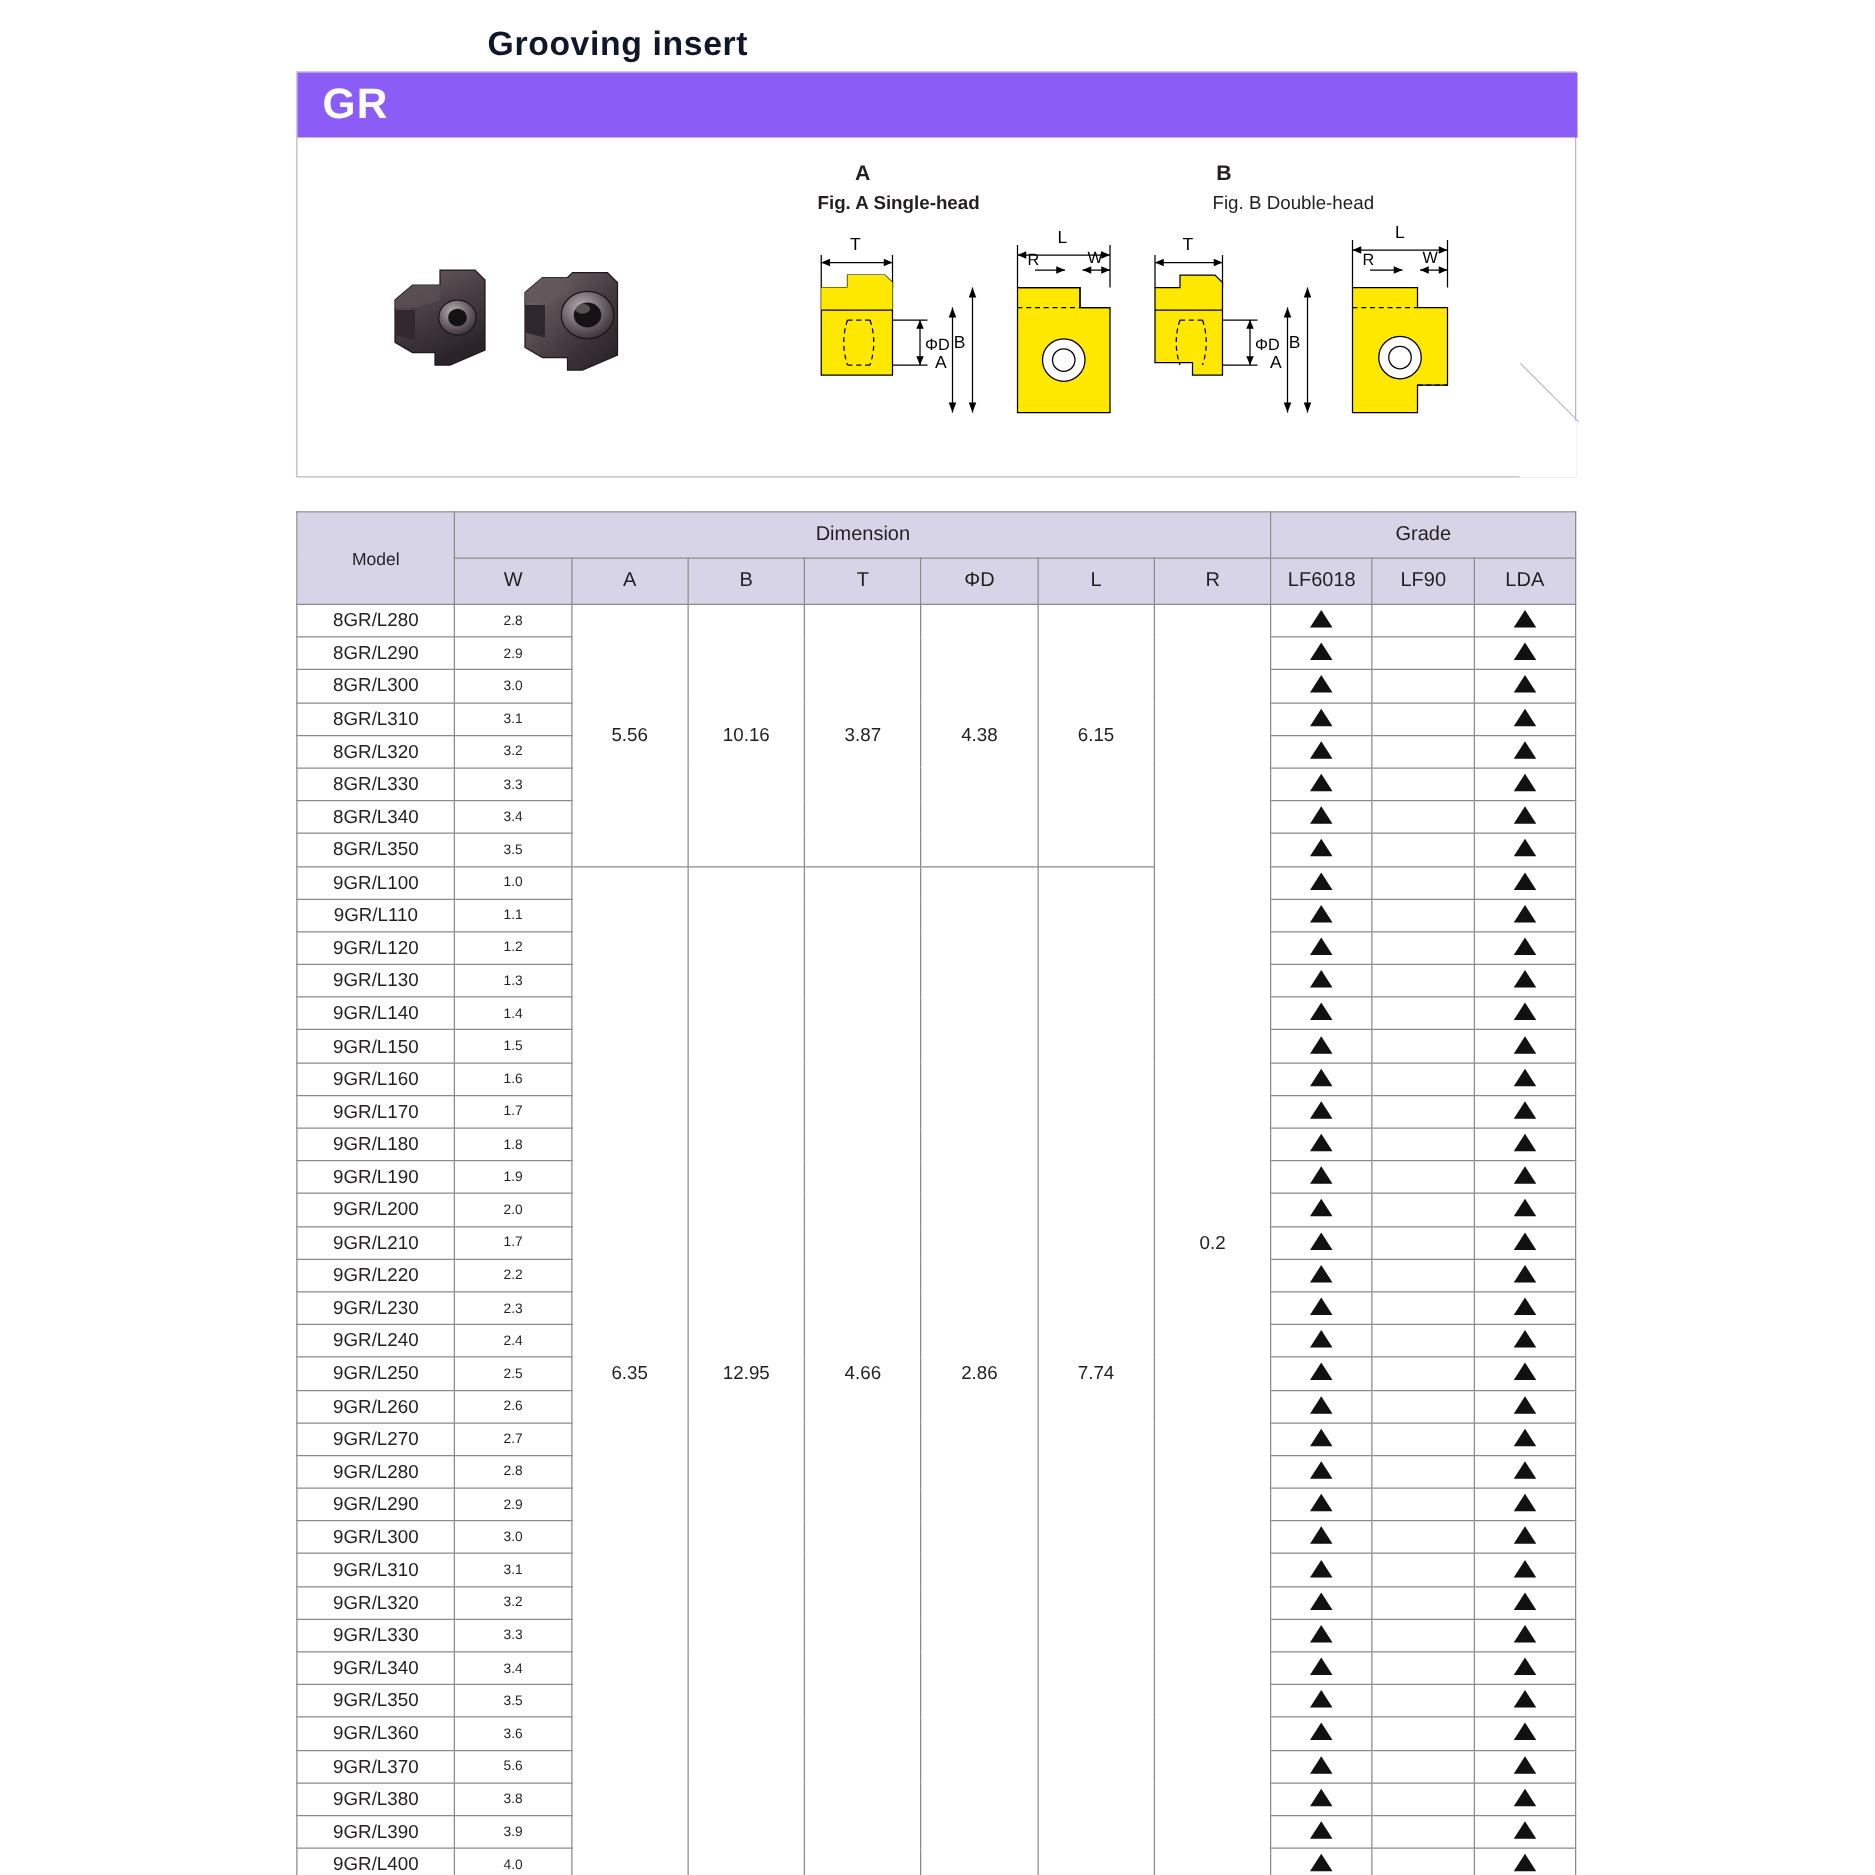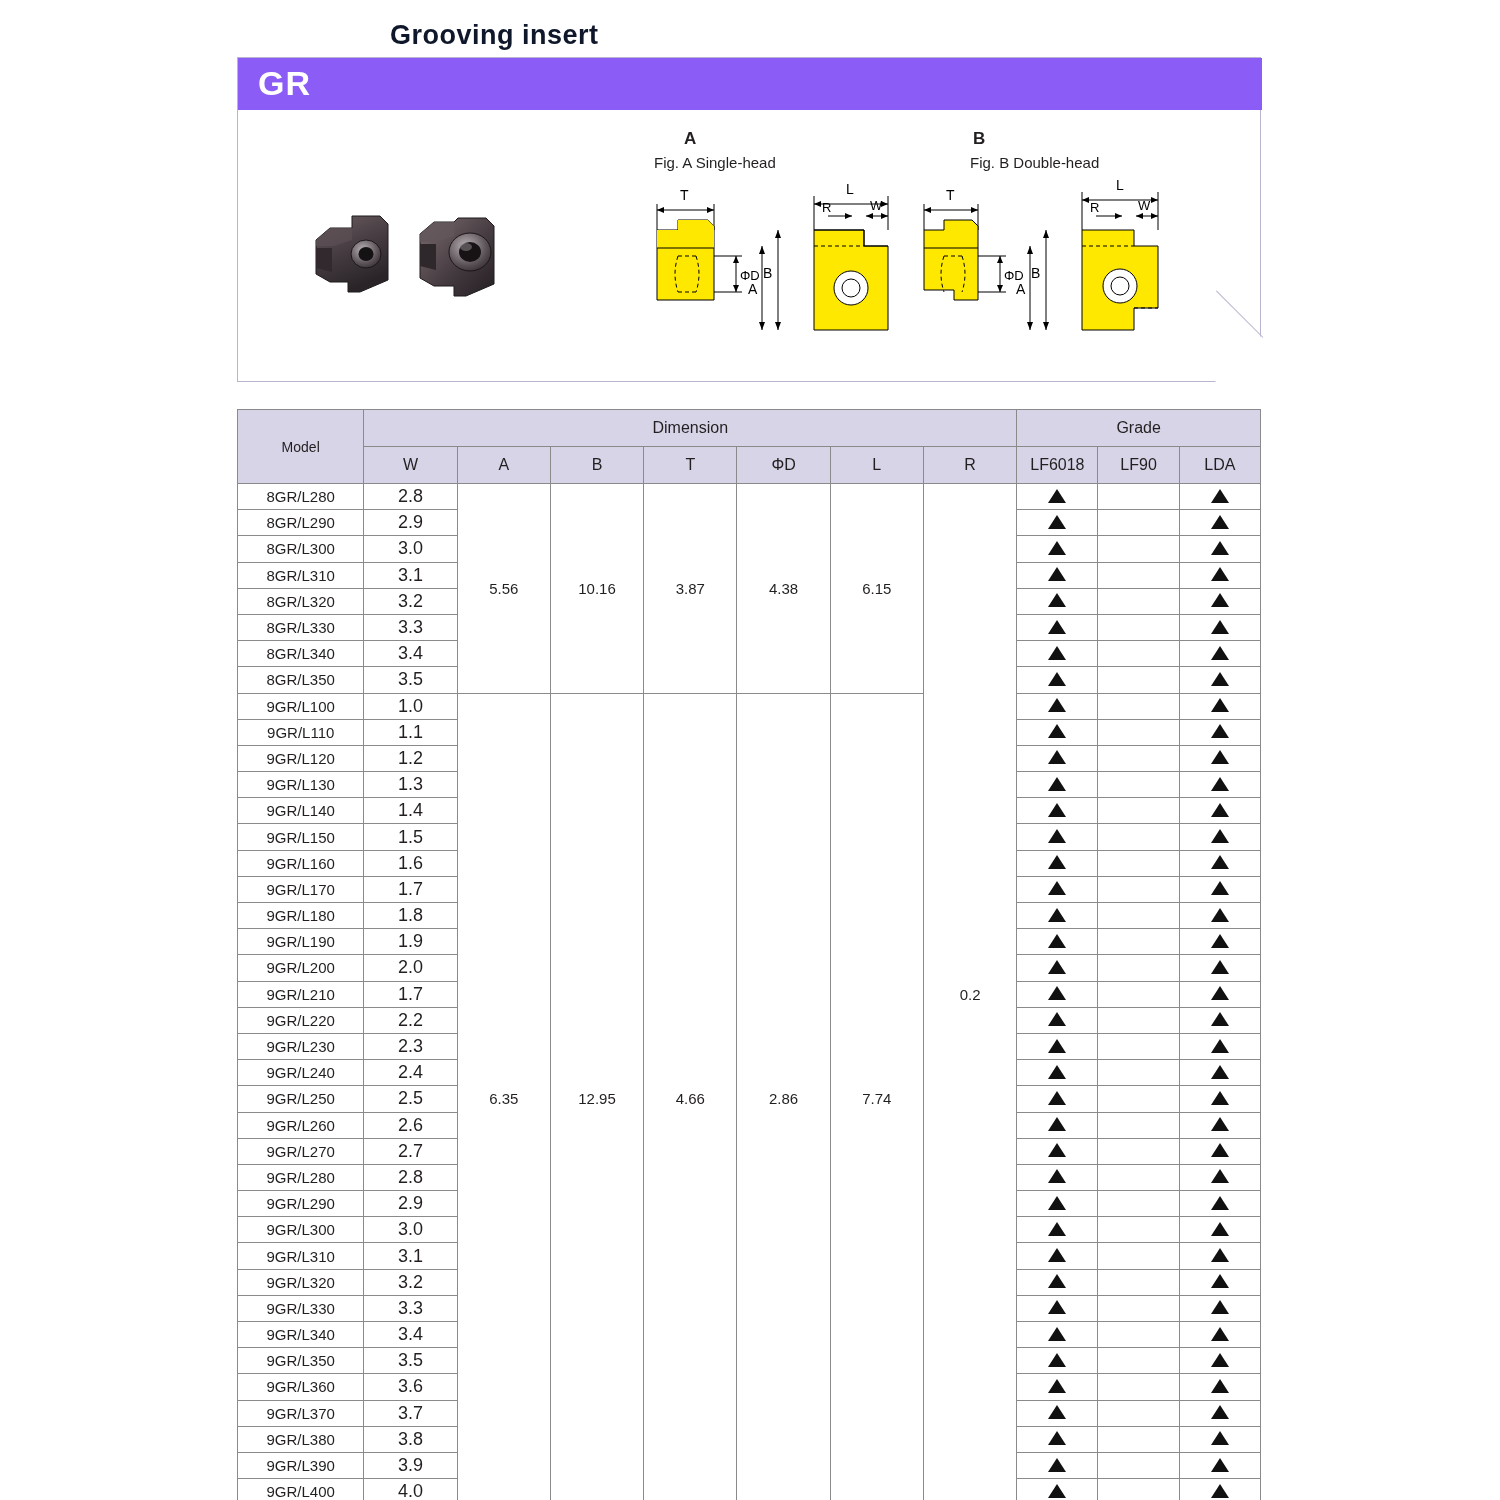--- a/index.html
+++ b/index.html
@@ -125,21 +125,21 @@
   }
   th.dim-head { font-size: 16px; }
   th.grade-head { font-size: 16px; }
   th.sub { height: 42px; font-size: 16px; }
 
   td.model {
     height: 25.2px;
     font-size: 15px;
     background: #ffffff;
   }
-  td.w { font-size: 18px; }
+  td.w { font-size: 11px; }
   td.merge { font-size: 15px; }
   td.mark {
     font-size: 10px;
     line-height: 1;
   }
   .tri {
     display: inline-block;
     width: 0;
     height: 0;
     border-left: 9px solid transparent;
@@ -200,21 +200,21 @@
       <path d="M112,46 L126,34 L146,34 L150,30 L178,30 L186,38 L186,96 L158,108 L146,108 L146,98 L126,98 L112,90 Z" fill="url(#metal2)" stroke="#1d1a1c" stroke-width="1"></path>
       <path d="M112,46 L126,34 L146,34 L146,48 L128,54 L112,54 Z" fill="#62565b" opacity="0.8"></path>
       <path d="M112,56 L128,56 L128,82 L112,78 Z" fill="#2e272b"></path>
       <ellipse cx="162" cy="64" rx="21" ry="19" fill="url(#holeG)" stroke="#1b1618" stroke-width="1"></ellipse>
       <ellipse cx="162" cy="64" rx="11" ry="10" fill="#171315"></ellipse>
       <ellipse cx="158" cy="59" rx="6" ry="4" fill="#8c8488" opacity="0.55"></ellipse>
     </svg>
   </div>
 
   <div class="figA-letter" style="left:446px; top:71px;">A</div>
-  <div class="fig-caption" style="left:416px; top:96px;">Fig. A   Single-head</div>
+  <div class="fig-caption" style="left:416px; top:96px;font-weight:bold;">Fig. A   Single-head</div>
 
   <div class="figB-letter" style="left:735px; top:71px;">B</div>
   <div class="fig-caption" style="left:732px; top:96px;">Fig. B  Double-head</div>
 
   <svg style="position:absolute; left:400px; top:110px;" width="620" height="205" viewBox="0 0 620 205">
     <g stroke="#000" fill="none" stroke-width="1" font-family="Liberation Sans, sans-serif" font-size="13">
 
       <g>
 
         <line x1="19" y1="36" x2="19" y2="62"></line>
@@ -617,21 +617,21 @@
         </tr>
         <tr>
           <td class="model">9GR/L360</td>
           <td class="w">3.6</td>
           <td class="mark"><span class="tri"></span></td>
           <td class="mark empty-cell"></td>
           <td class="mark"><span class="tri"></span></td>
         </tr>
         <tr>
           <td class="model">9GR/L370</td>
-          <td class="w">3.7</td>
+          <td class="w">5.6</td>
           <td class="mark"><span class="tri"></span></td>
           <td class="mark empty-cell"></td>
           <td class="mark"><span class="tri"></span></td>
         </tr>
         <tr>
           <td class="model">9GR/L380</td>
           <td class="w">3.8</td>
           <td class="mark"><span class="tri"></span></td>
           <td class="mark empty-cell"></td>
           <td class="mark"><span class="tri"></span></td>

